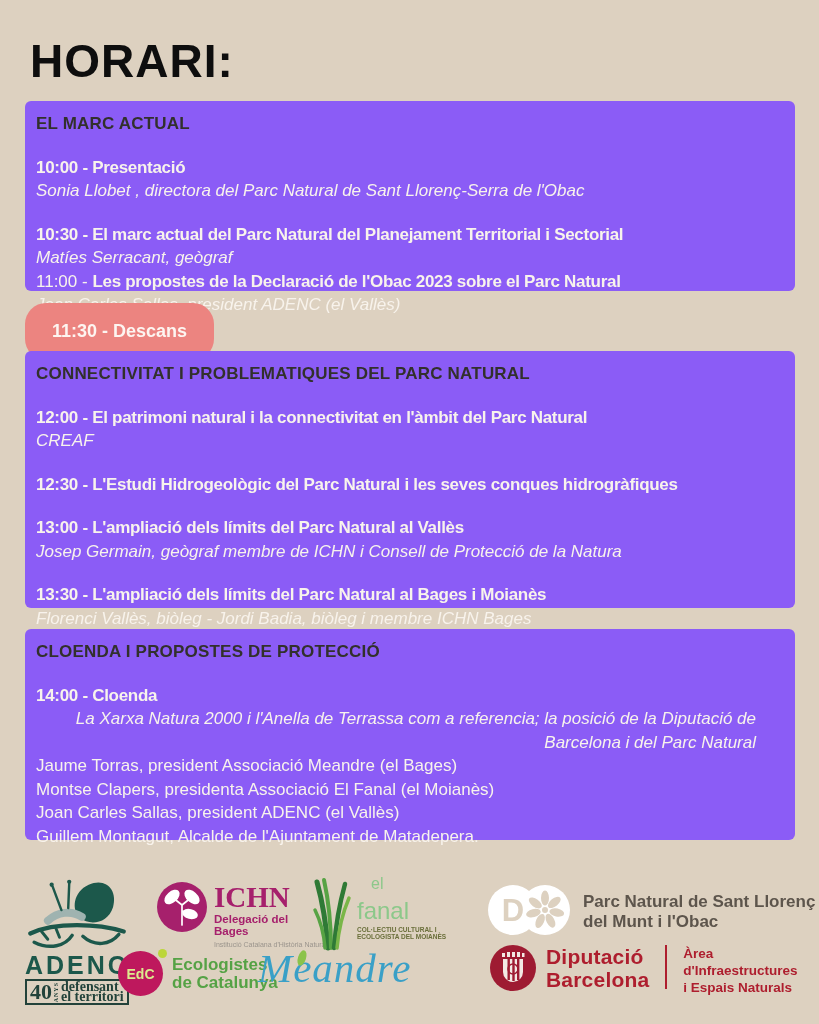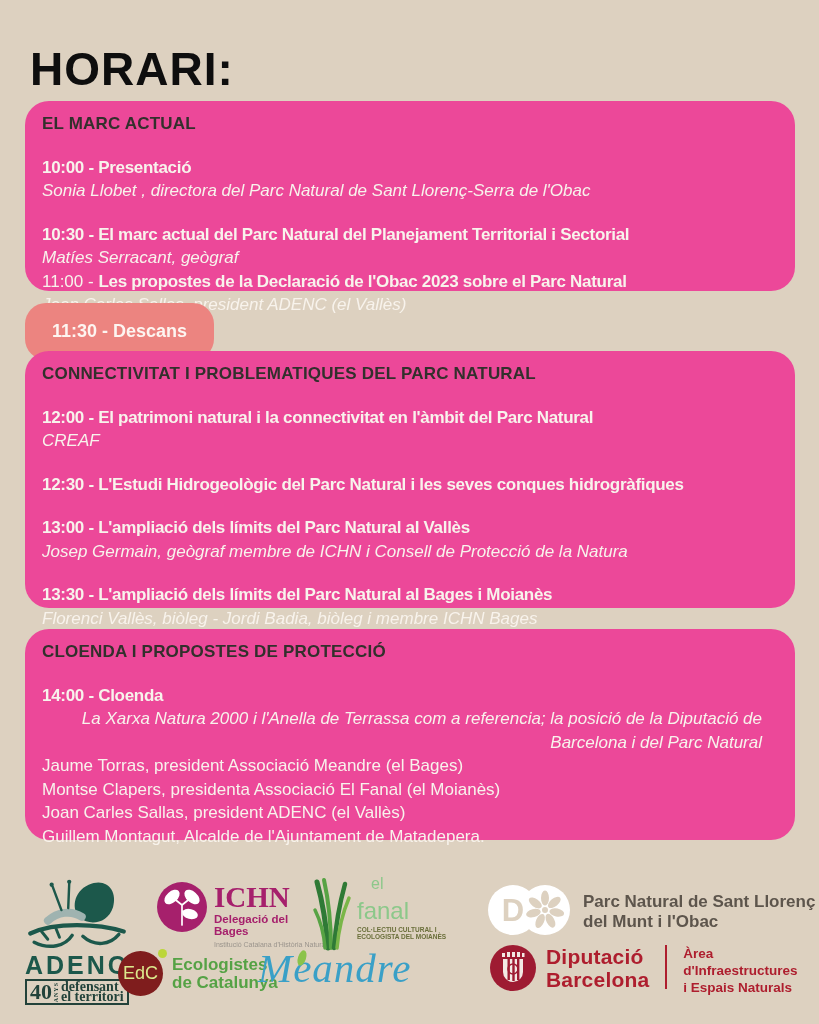--- a/index.html
+++ b/index.html
@@ -1,23 +1,23 @@
 <!DOCTYPE html>
 <html><head>
 <meta charset="utf-8">
 <style>
   html,body{margin:0;padding:0;}
   body{font-family:"Liberation Sans",sans-serif;background:#b9b0a4;}
   .poster{position:relative;width:819px;height:1024px;background:#ddd1c0;overflow:hidden;margin:0 auto;}
 
-  .title{position:absolute;left:30px;top:44px;margin:0;font-size:46px;line-height:50px;
+  .title{position:absolute;left:30px;top:36px;margin:0;font-size:46px;line-height:50px;
          font-weight:800;color:#0e0e0e;letter-spacing:1px;}
 
-  .card{position:absolute;left:25px;width:770px;box-sizing:border-box;background:#ec4899;
-        border-radius:24px;padding:11px 17px;color:#f8f3ec;font-size:17px;line-height:23.5px;}
+  .card{position:absolute;left:25px;width:770px;box-sizing:border-box;background:#8b5cf6;
+        border-radius:6px;padding:11px 11px;color:#f8f3ec;font-size:17px;line-height:23.5px;}
   .card1{top:101px;height:190px;}
   .card2{top:351px;height:257px;}
   .card3{top:629px;height:211px;}
   .h{color:#32302c;font-weight:700;letter-spacing:0.2px;}
   .b{font-weight:700;letter-spacing:-0.3px;margin-top:20px;}
   .i{font-style:italic;font-weight:400;}
   .r{font-weight:400;}
   .t{font-weight:400;}
   .w655{max-width:655px;}
   .w720{max-width:720px;text-align:right;}
@@ -48,23 +48,23 @@
 
   
   .fanal{left:312px;top:874px;display:flex;gap:5px;}
   .fanal-text{padding-top:2px;color:#8cc88a;}
   .fanal-el{font-size:16px;line-height:16px;margin-left:14px;}
   .fanal-word{font-size:24px;line-height:24px;margin-top:7px;}
   .fanal-sub{font-size:6.5px;line-height:7px;font-weight:700;color:#6a6f3a;margin-top:3px;white-space:nowrap;}
 
   
   .edc{left:118px;top:951px;display:flex;align-items:center;gap:9px;}
-  .edc-circle{position:relative;width:45px;height:45px;border-radius:50%;background:#7f1d1d;
+  .edc-circle{position:relative;width:45px;height:45px;border-radius:50%;background:#be185d;
               display:flex;align-items:center;justify-content:center;color:#dcea8d;
-              font-weight:400;font-size:18px;}
+              font-weight:700;font-size:14px;}
   .edc-circle::after{content:"";position:absolute;top:-2px;right:-4px;width:9px;height:9px;
                      border-radius:50%;background:#bcd63a;}
   .edc-text{color:#55a245;font-weight:700;font-size:17px;line-height:18px;}
 
   
   .meandre{left:258px;top:946px;color:#3aa0c7;font-family:"Liberation Serif",serif;
            font-style:italic;font-size:41px;line-height:44px;letter-spacing:1px;}
   .meandre-leaf{position:absolute;left:40px;top:4px;width:8px;height:16px;background:#8bc34a;
                 border-radius:50% 50% 50% 50%;transform:rotate(18deg);}
 

